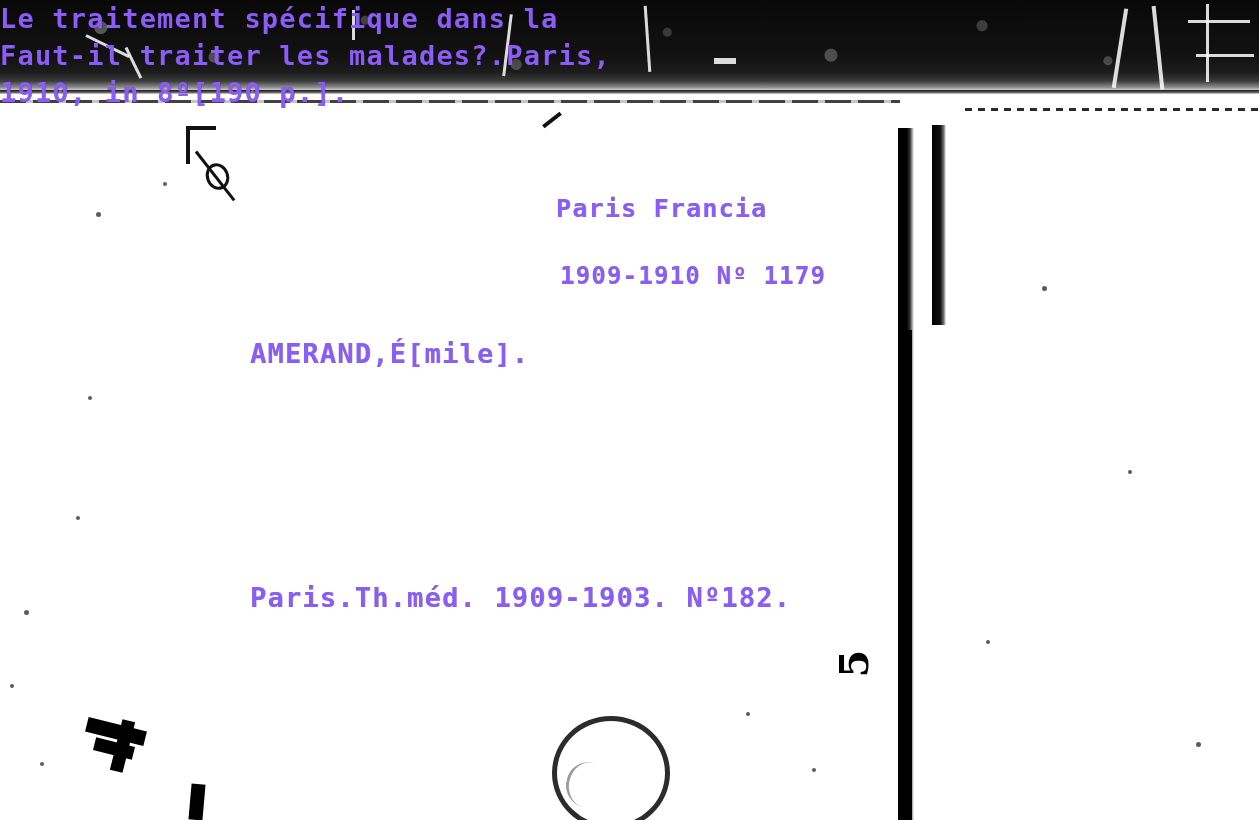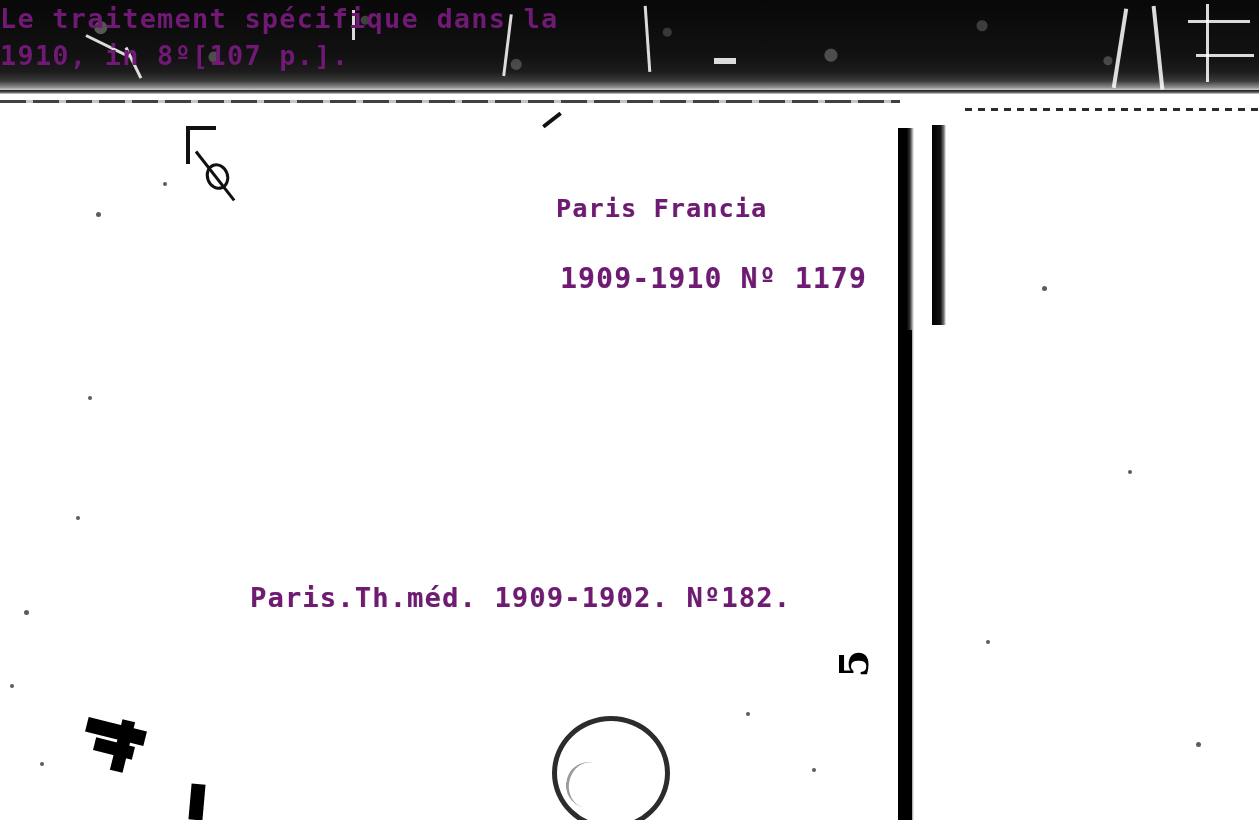--- a/index.html
+++ b/index.html
@@ -94,34 +94,34 @@
     height: 3px;
     background: repeating-linear-gradient(90deg, #2b2b2b 0 26px, rgba(0,0,0,0.25) 26px 33px);
     opacity: 0.9;
   }
 
   
   .typed {
     position: absolute;
     white-space: pre;
     font-family: "DejaVu Sans Mono", monospace;
-    color: #701a75;
+    color: #8b5cf6;
     letter-spacing: 1.2px;
     font-weight: 700;
     text-shadow: 0.4px 0 0 rgba(0,0,0,0.35);
   }
   #hdr-tesi {
     left: 556px;
     top: 194px;
     font-size: 25px;
   }
   #hdr-year {
     left: 560px;
     top: 262px;
-    font-size: 28px;
+    font-size: 24px;
   }
   #author {
     left: 250px;
     top: 338px;
     font-size: 27px;
   }
   #title-block {
     left: 250px;
     top: 408px;
     font-size: 27px;
@@ -279,27 +279,29 @@
 
   <div class="pencil-angle"></div>
   <div class="pencil-diag"></div>
   <div class="pencil-loop"></div>
   <div class="tick-mark"></div>
 
   <div class="typed" id="hdr-tesi">Paris Francia</div>
 
   <div class="typed" id="hdr-year">1909-1910 Nº 1179</div>
 
+  <div class="typed" id="author">AMERAND,É[mile].</div>
 
   <div id="title-block">
     <div class="typed" style="position:relative; left:0; top:0;">Le traitement spécifique dans la</div>
-    <div class="typed" style="position:relative; left:0; top:0;">1910, in 8º[107 p.].</div>
+    <div class="typed" style="position:relative; left:0; top:0;">Faut-il traiter les malades?.Paris,</div>
+    <div class="typed" style="position:relative; left:0; top:0;">1910, in 8º[190 p.].</div>
   </div>
 
-  <div class="typed" id="ref-line">Paris.Th.méd. 1909-1902. Nº182.</div>
+  <div class="typed" id="ref-line">Paris.Th.méd. 1909-1903. Nº182.</div>
 
   <div id="side-number">5</div>
 
   <div class="blotch-f">
     <div class="b1"></div>
       <div class="b2"></div>
       <div class="b3"></div>
   </div>
   <div class="blotch-bar"></div>
 

